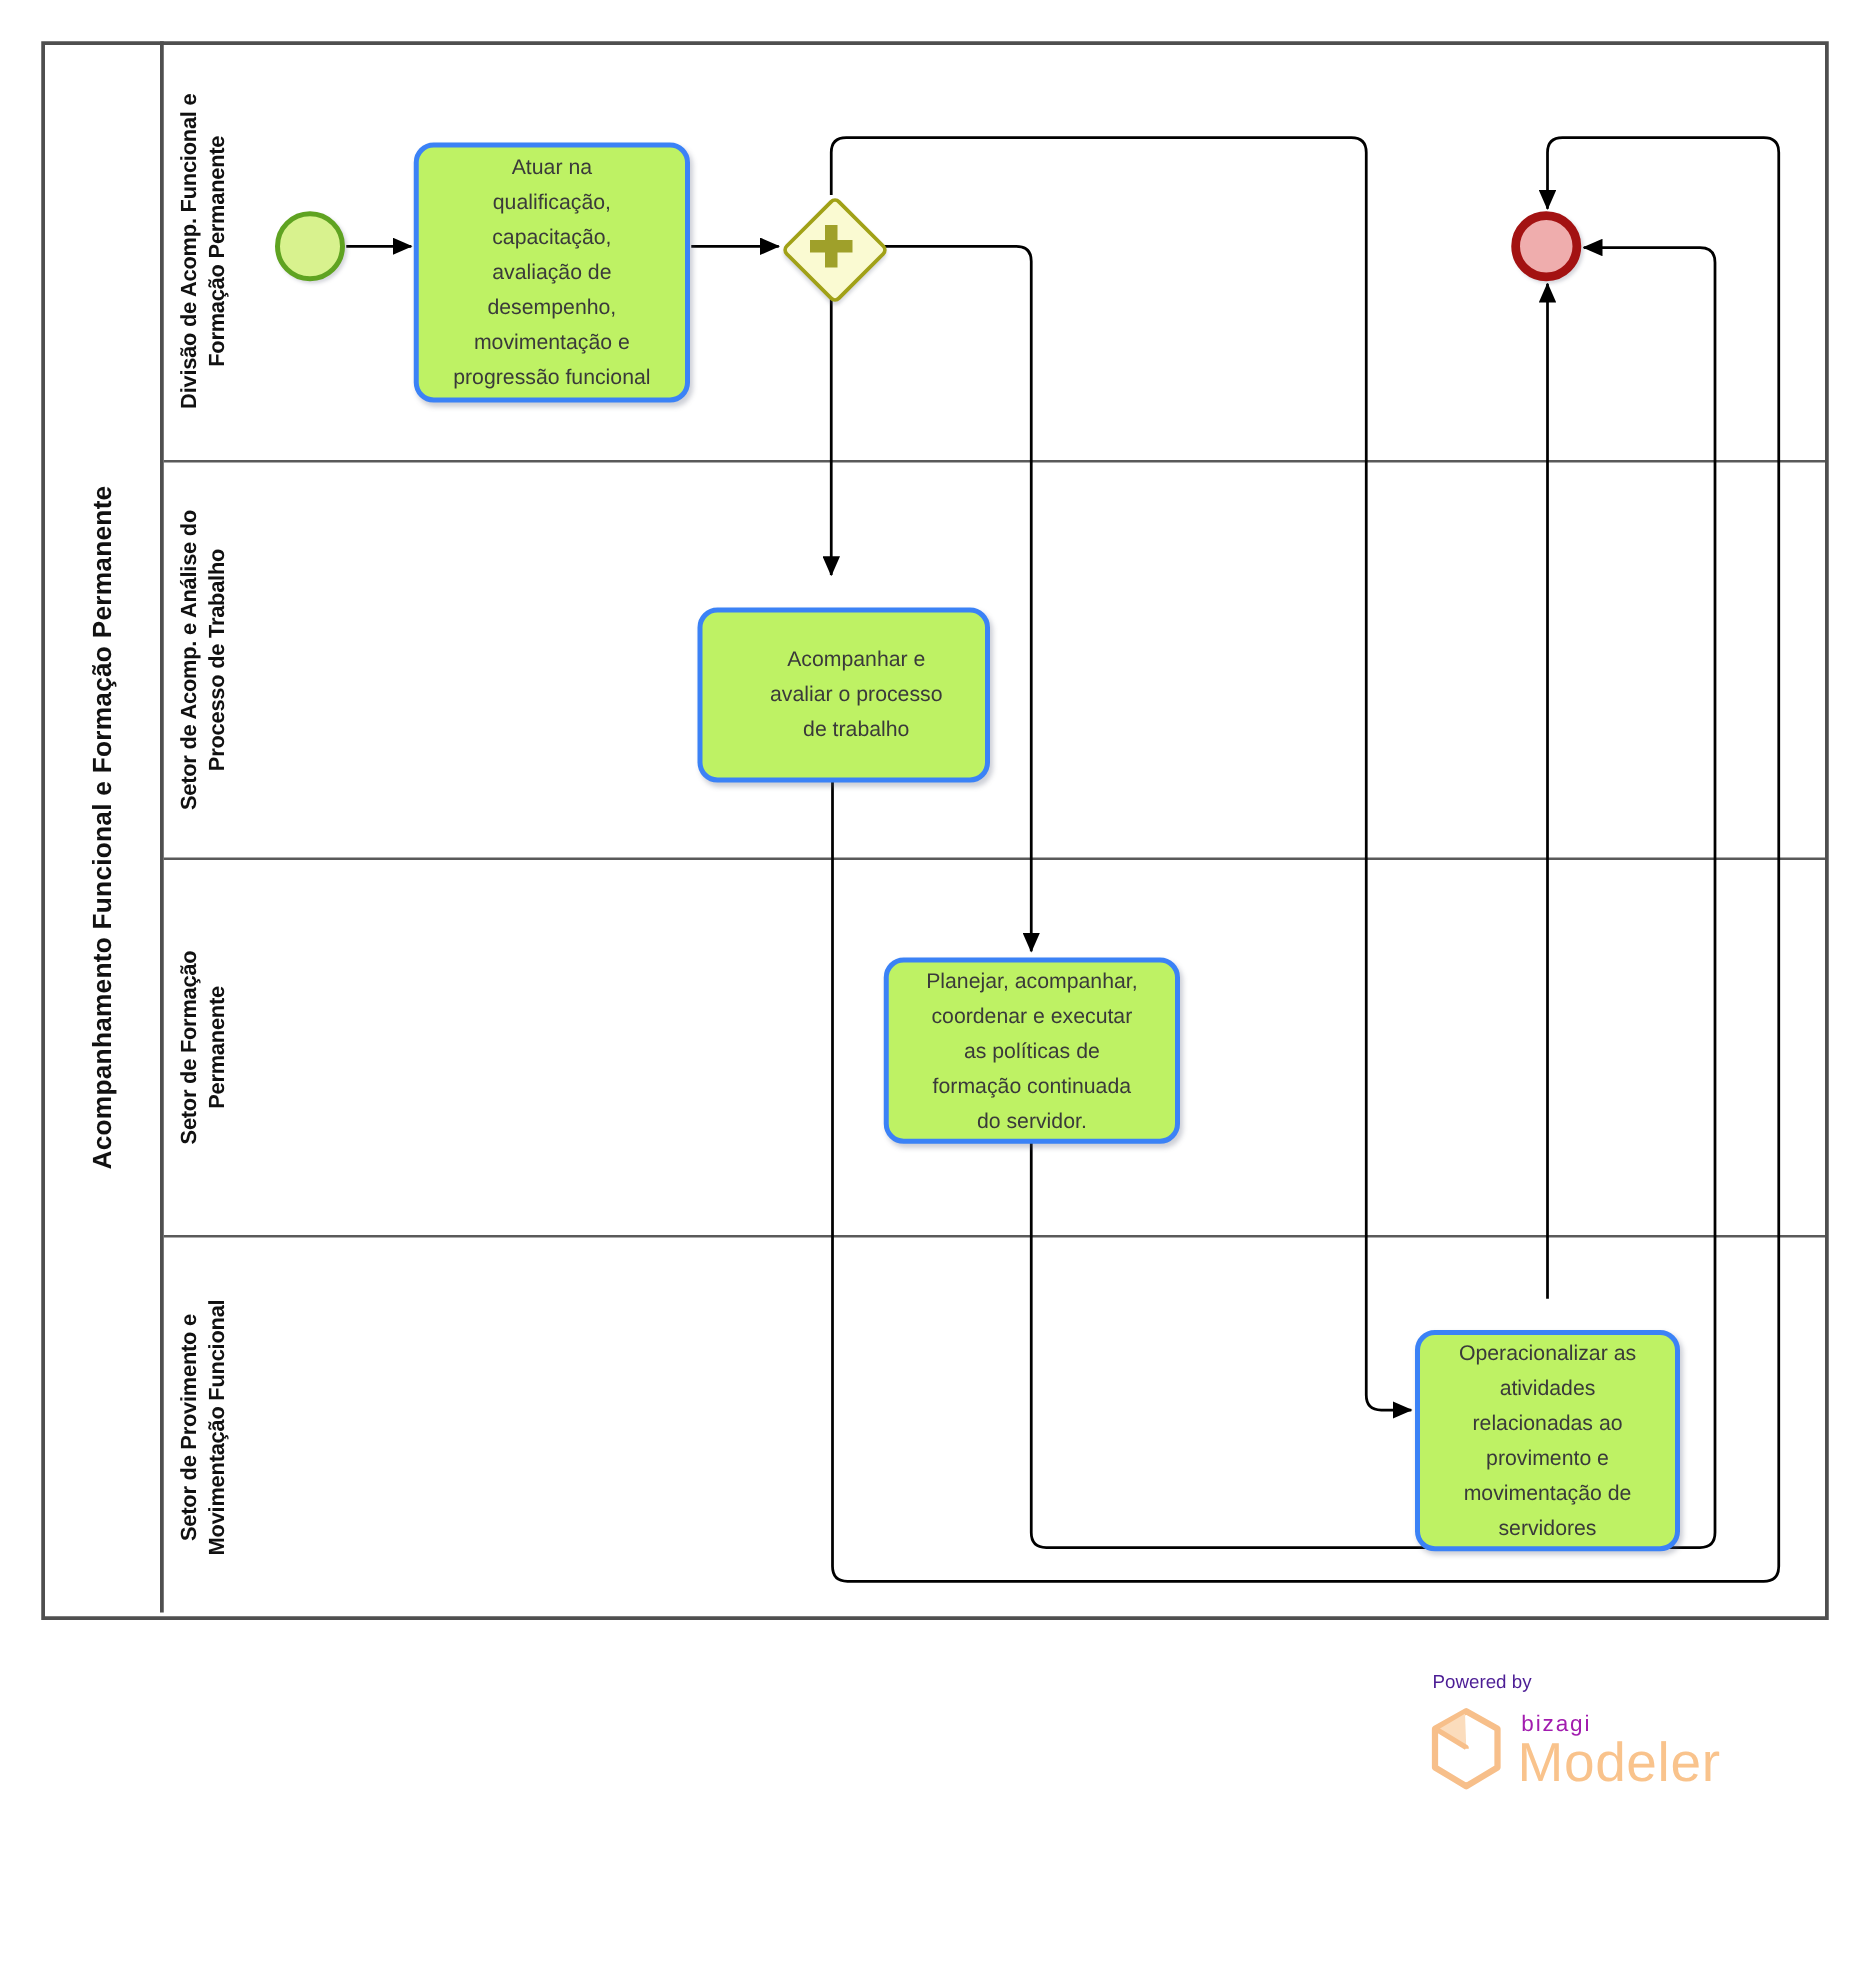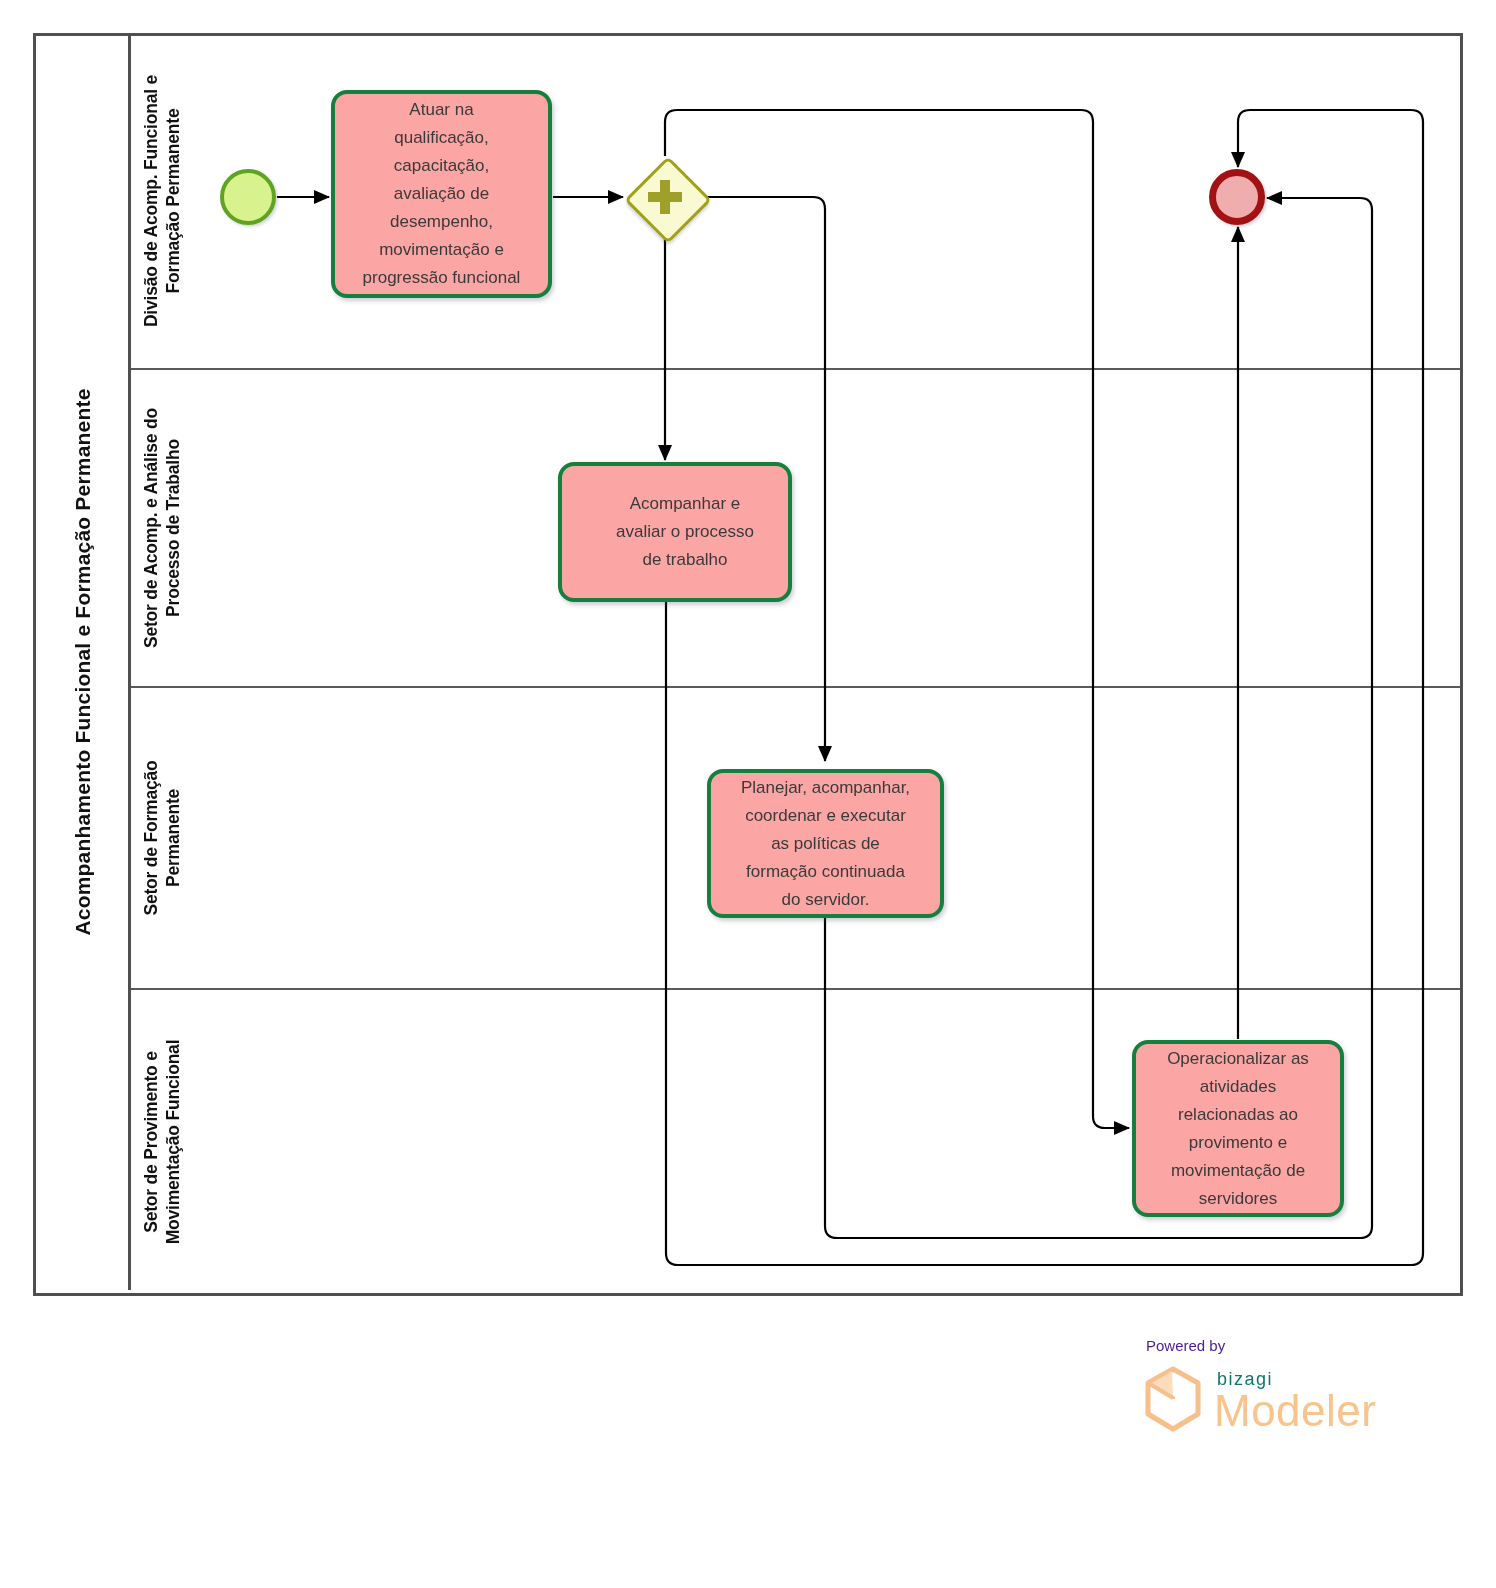--- a/index.html
+++ b/index.html
@@ -32,29 +32,29 @@
   .lane-label-1 { width:336px; left:-6px;  top:179px;  }
   .lane-label-2 { width:318px; left:3px;   top:506px;  }
   .lane-label-3 { width:302px; left:11px;  top:816px;  }
   .lane-label-4 { width:306px; left:9px;   top:1120px; }
   
   svg.flows { position:absolute; left:0; top:0; z-index:3; }
   svg.flows path.flow { stroke:#000000; stroke-width:2.2; fill:none; }
   
   .task {
     position:absolute; z-index:4;
-    background:#fca5a5; border:4px solid #15803d; border-radius:16px;
+    background:#bef264; border:4px solid #3b82f6; border-radius:16px;
     box-shadow:2px 3px 4px rgba(90,95,120,0.30);
     display:flex; align-items:center; justify-content:center;
     text-align:center; white-space:pre-line;
-    color:#3a3a3a; font-size:17px; line-height:28px;
+    color:#3a3a3a; font-size:17px; line-height:28px;margin-top:24px;
   }
   .task-1 { left:331px; top:90px;   width:213px; height:200px; }
   .task-2 { left:558px; top:462px;  width:206px; height:132px;padding-left:20px; }
-  .task-3 { left:707px; top:769px;  width:229px; height:141px; }
+  .task-3 { left:707px; top:742px;  width:229px; height:141px; }
   .task-4 { left:1132px; top:1040px; width:204px; height:169px; }
   .event {
     position:absolute; z-index:4; border-radius:50%;
     box-shadow:2px 2px 3px rgba(90,95,120,0.25);
   }
   .start-event {
     left:220px; top:169px; width:48px; height:48px;
     background:#d8f28e; border:4px solid #5fa321;
   }
   .end-event {
@@ -72,21 +72,21 @@
   .gateway .plus-h { left:23px; top:35px; width:34px; height:10px; }
   .gateway .plus-v { left:35px; top:23px; width:10px; height:34px; }
   
   .powered-by {
     position:absolute; left:1146px; top:1337px;
     font-size:15px; color:#4c1d95;
   }
   .brand-hex { position:absolute; left:1144px; top:1366px; }
   .brand-bizagi {
     position:absolute; left:1217px; top:1369px;
-    font-size:18px; color:#0f766e; letter-spacing:1.5px;
+    font-size:18px; color:#a21caf; letter-spacing:1.5px;
   }
   .brand-modeler {
     position:absolute; left:1214px; top:1386px;
     font-size:44px; color:#f9c38c; letter-spacing:0.5px;
   }
 </style>
 </head>
 <body>
 
 <div class="canvas">

